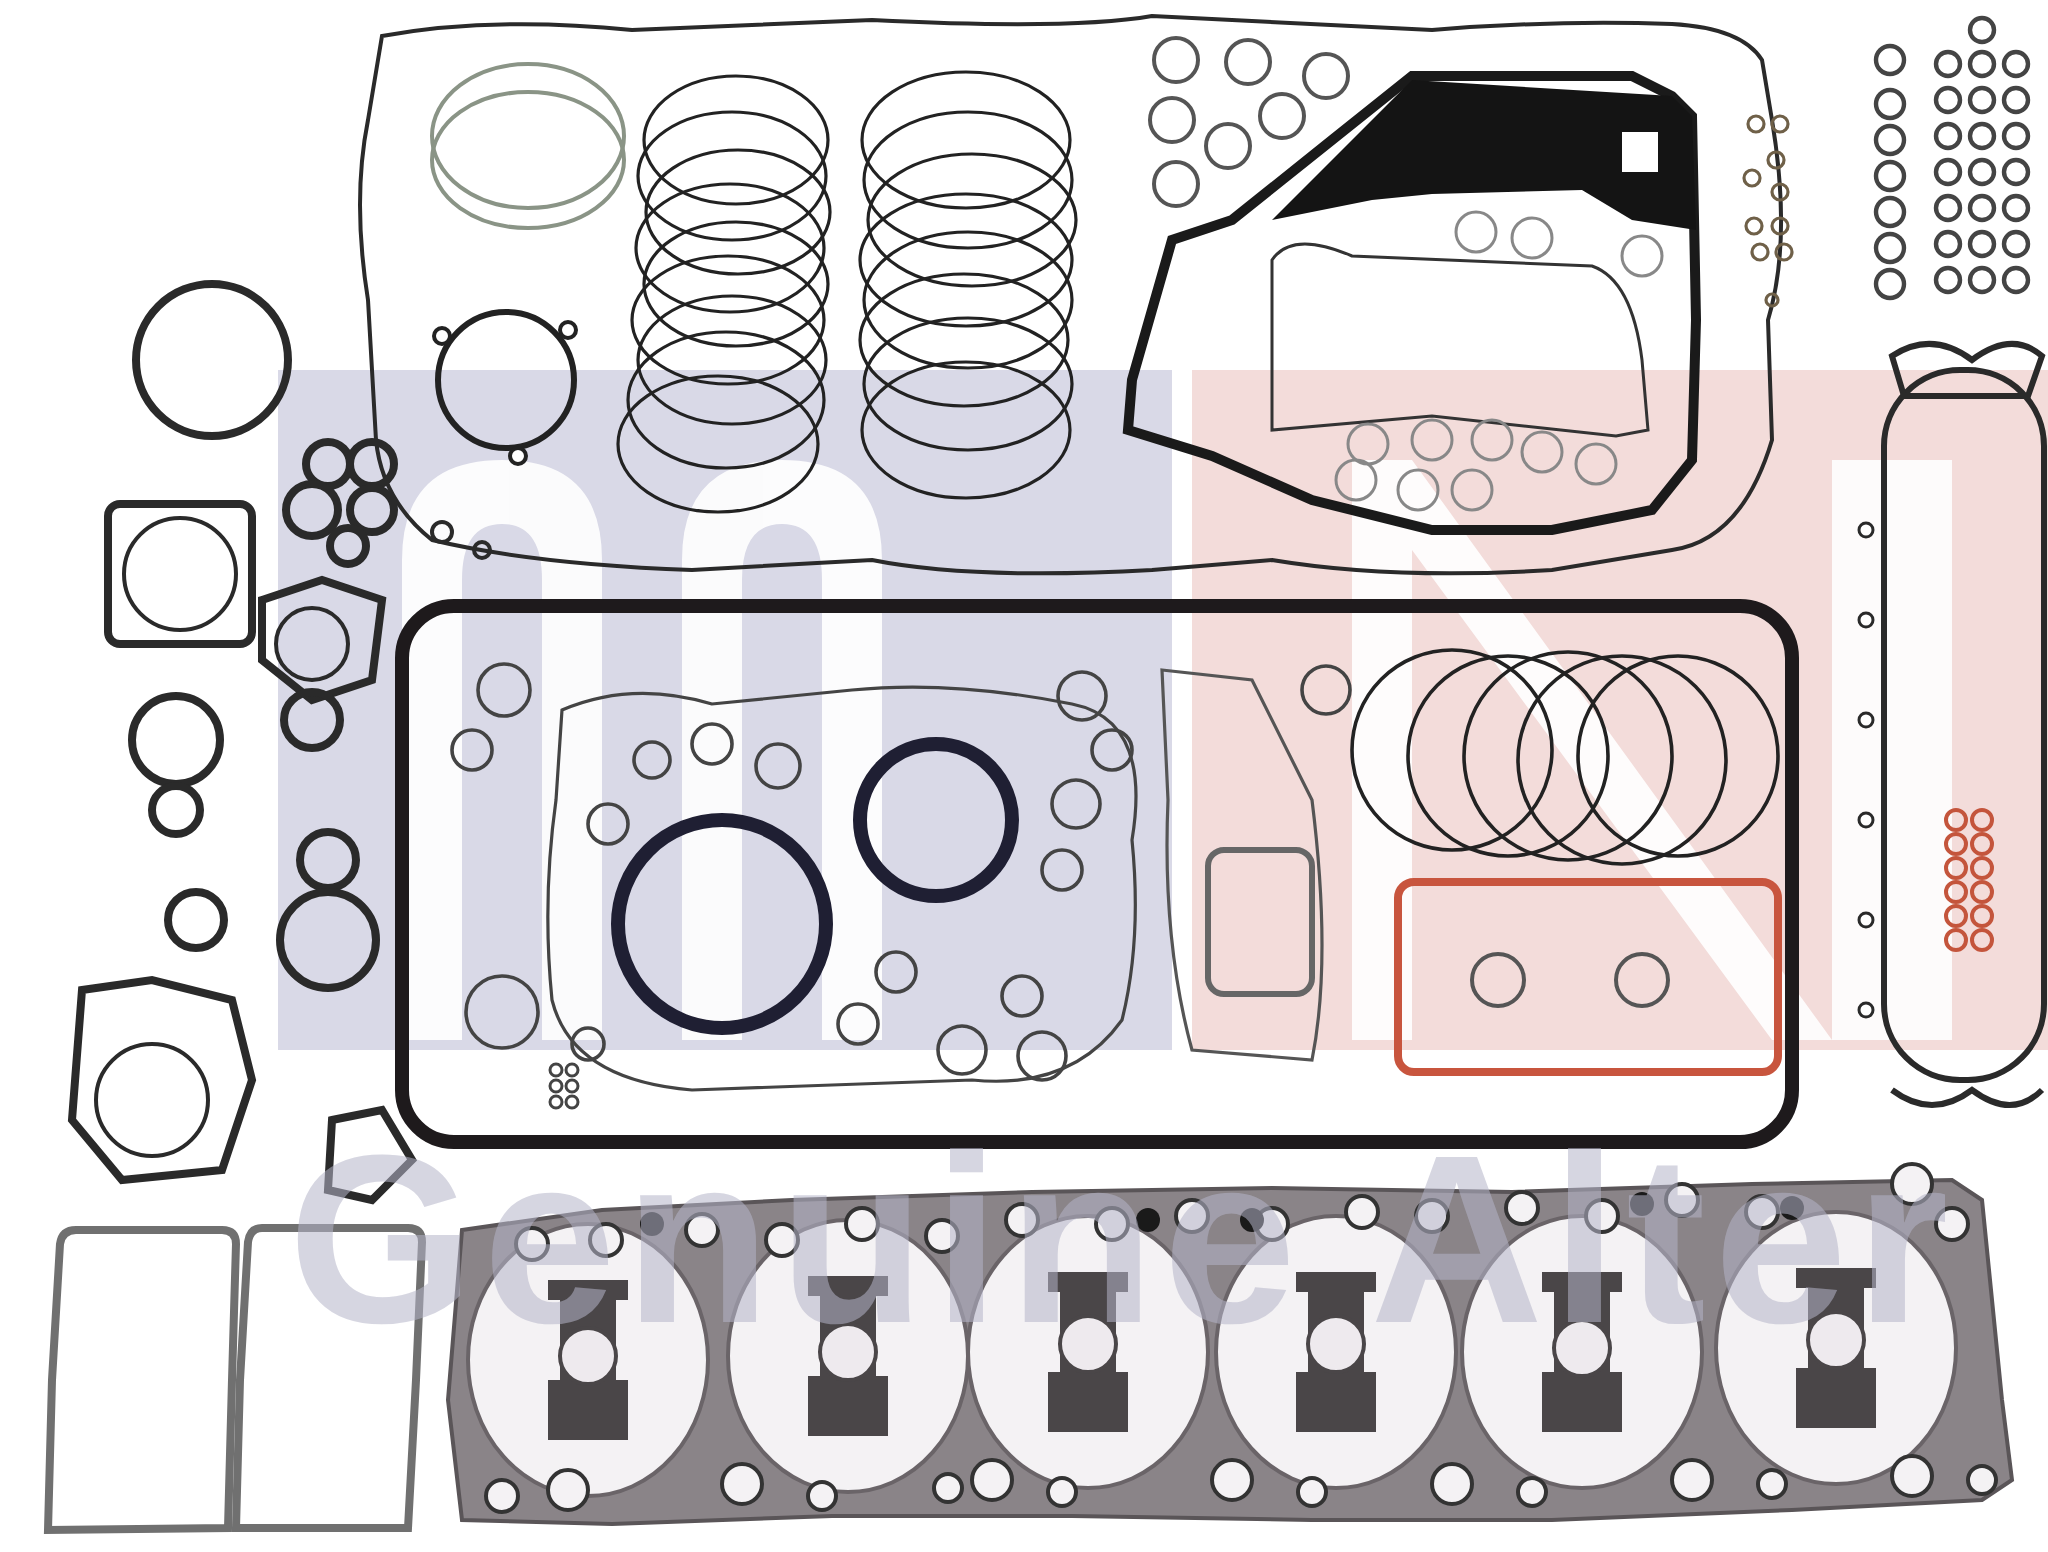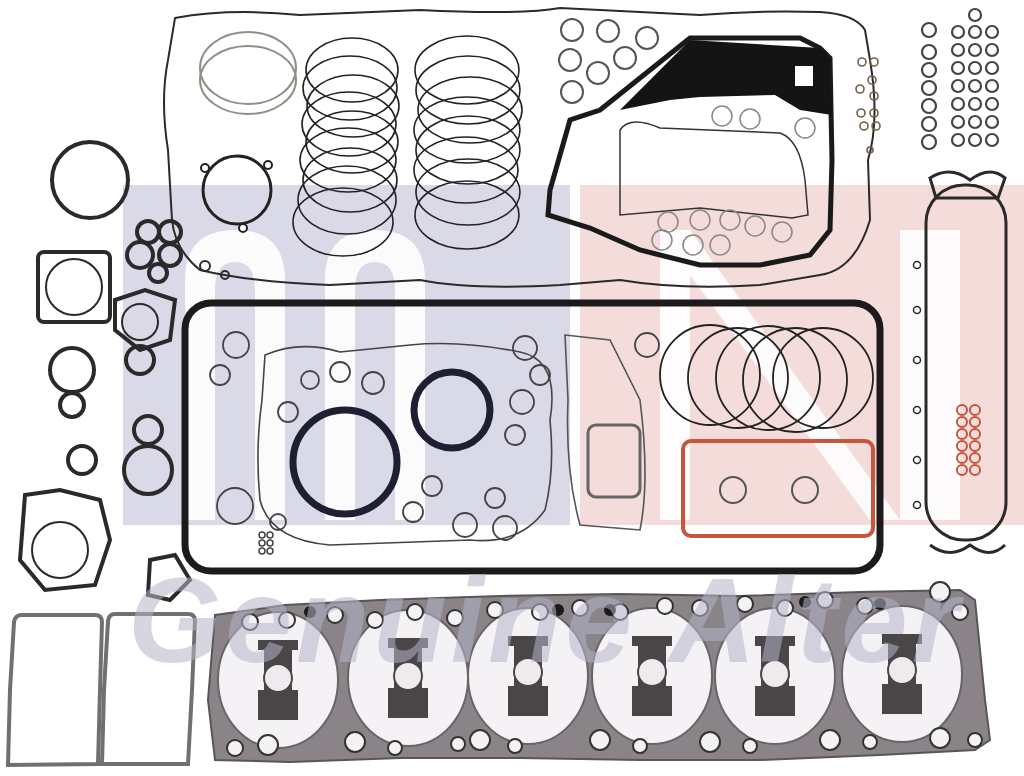--- a/index.html
+++ b/index.html
@@ -1,17 +1,17 @@
 <!DOCTYPE html>
 <html><head>
   <meta charset="utf-8">
   <style>
     html, body { margin: 0; padding: 0; background: #ffffff; }
     body { width: 1024px; height: 776px; overflow: hidden; position: relative; font-family: "Liberation Sans", sans-serif; }
-    .stage { position: absolute; left: 0; top: 0; width: 840px; height: 776px; font-style: italic; }
+    .stage { position: absolute; left: 16px; top: 0; width: 840px; height: 776px; }
     .wm-panel { position: absolute; }
     .wm-blue { left: 123px; top: 185px; width: 447px; height: 340px; background: #d9d9e7; }
     .wm-pink { left: 580px; top: 185px; width: 444px; height: 340px; background: #f3dcda; }
     .wm-text {
       position: absolute; left: 128px; top: 560px; font-size: 120px; font-weight: bold;
       color: rgba(180,180,200,0.55); letter-spacing: 4px; white-space: nowrap; line-height: 1;
       font-family: "Liberation Sans", sans-serif;
     }
     svg.parts { position: absolute; left: 0; top: 0; }
   </style>

